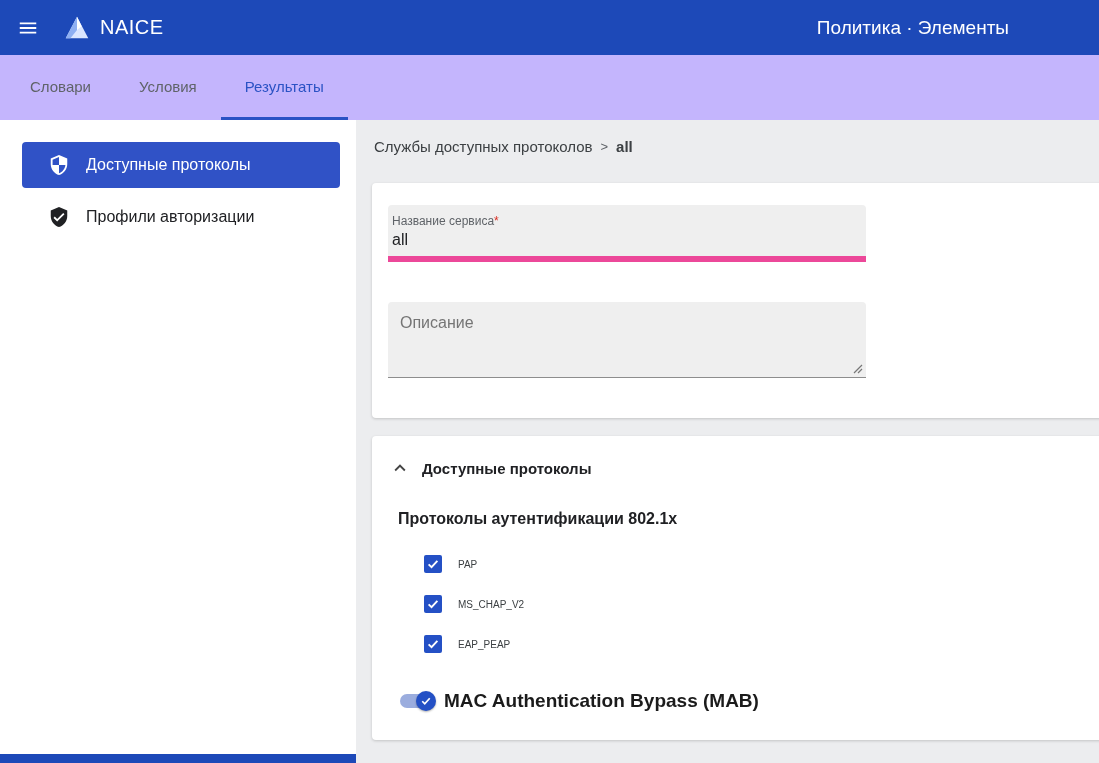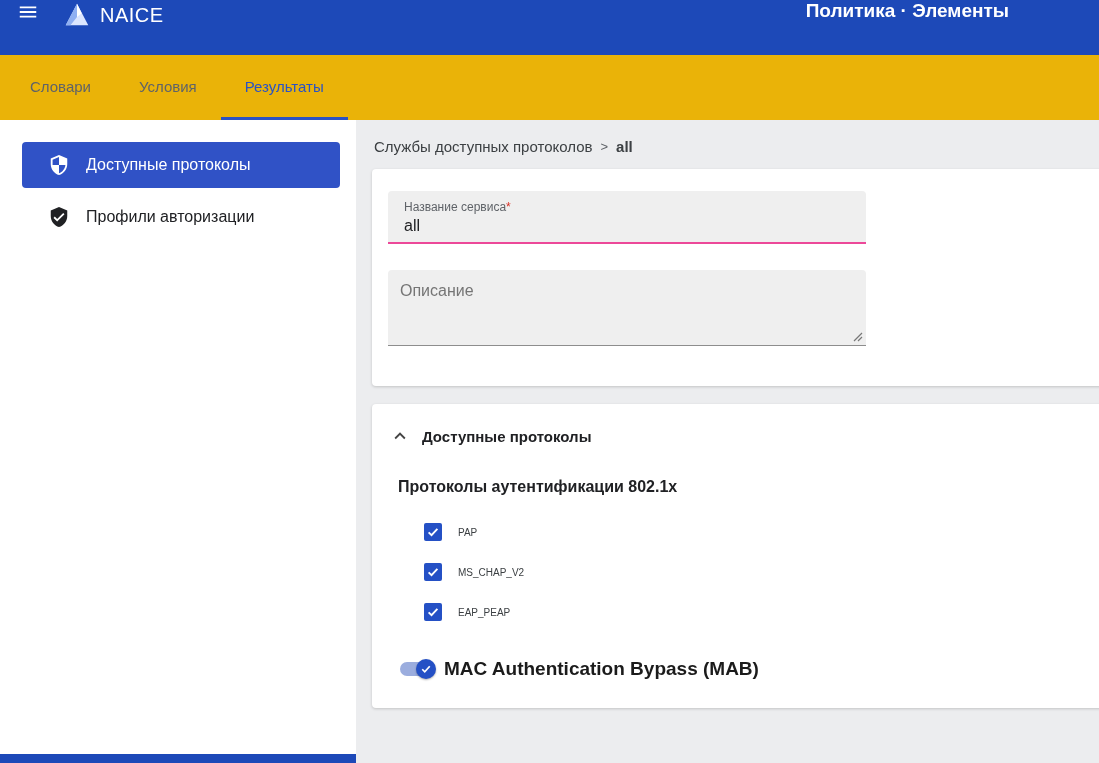--- a/index.html
+++ b/index.html
@@ -3,31 +3,31 @@
 <meta charset="utf-8">
 <style>
   html,body{margin:0;padding:0;}
   body{
     width:1099px;height:763px;overflow:hidden;
     font-family:"Liberation Sans","DejaVu Sans",sans-serif;
     background:#ffffff;color:#202124;
   }
   
   .app-bar{
-    height:55px;background:#1d49b8;display:flex;align-items:flex-start;
+    height:55px;background:#1d49b8;display:flex;align-items:center;
     color:#fff;padding:0 16px;box-sizing:border-box;
   }
   .hamburger{width:24px;height:24px;display:flex;align-items:center;justify-content:center;cursor:pointer;margin-right:22px;}
   .brand{display:flex;align-items:center;gap:8px;}
   .brand-name{font-size:20px;font-weight:500;letter-spacing:.5px;}
   .app-bar-spacer{flex:1;}
-  .page-title{font-size:19px;font-weight:700;margin-right:74px;}
+  .page-title{font-size:19px;font-weight:400;margin-right:74px;}
   
   .tabs-row{
-    height:65px;background:#eab308;display:flex;align-items:stretch;padding-left:6px;
+    height:65px;background:#c4b5fd;display:flex;align-items:stretch;padding-left:6px;
   }
   .tab{
     display:flex;align-items:center;padding:0 24px;font-size:15px;font-weight:500;
     color:#5f6368;cursor:pointer;border-bottom:3px solid transparent;box-sizing:border-box;
   }
   .tab.active{color:#2a52c4;border-bottom-color:#2a52c4;}
   
   .content-wrap{display:flex;height:643px;}
   .sidebar{
     width:356px;background:#fff;box-sizing:border-box;padding-top:22px;position:relative;flex-shrink:0;
@@ -37,41 +37,41 @@
     padding-left:26px;gap:16px;cursor:pointer;font-size:16px;color:#202124;
   }
   .sidebar-item.active{background:#3052c6;color:#fff;}
   .sidebar-bottom-bar{
     position:absolute;left:0;right:0;bottom:0;height:9px;background:#1d49b8;
   }
   .main{
     flex:1;background:#ecedef;box-sizing:border-box;padding:16px 0 0 16px;overflow:hidden;
   }
   
-  .breadcrumb{font-size:15px;color:#3c4043;margin:2px 0 14px 2px;display:flex;gap:8px;align-items:center;}
+  .breadcrumb{font-size:15px;color:#3c4043;margin:2px 0 28px 2px;display:flex;gap:8px;align-items:center;}
   .breadcrumb .sep{color:#5f6368;font-size:13px;}
   .breadcrumb .current{font-weight:700;}
   
   .card{
     background:#fff;border-radius:4px;width:760px;
     box-shadow:0 1px 3px rgba(0,0,0,.18);
   }
   .card-form{padding:22px 16px 40px;margin-bottom:18px;}
   .card-protocols{padding:20px 16px 28px;}
   
   .text-field{
     width:478px;box-sizing:border-box;background:#efefef;border-radius:4px 4px 0 0;
-    border-bottom:2px solid #ec4899;padding:9px 16px 7px;cursor:text;
+    border-bottom:6px solid #ec4899;padding:9px 4px 7px;cursor:text;
   }
   .text-field .fl{font-size:12px;color:#5f6368;display:block;margin-bottom:3px;}
   .text-field .req{color:#d93025;}
   .text-field .fv{font-size:16px;color:#202124;}
   .textarea-field{
     width:478px;height:76px;box-sizing:border-box;background:#efefef;border-radius:4px 4px 0 0;
-    border-bottom:1px solid #8d8d8d;padding:12px;margin-top:26px;position:relative;cursor:text;
+    border-bottom:1px solid #8d8d8d;padding:12px;margin-top:40px;position:relative;cursor:text;
   }
   .textarea-field .ph{font-size:16px;color:#757575;}
   .resize-handle{position:absolute;right:3px;bottom:3px;cursor:nwse-resize;display:flex;}
   
   .section-header{display:flex;align-items:center;gap:10px;margin-bottom:30px;}
   .collapse-btn{width:24px;height:24px;display:flex;align-items:center;justify-content:center;cursor:pointer;}
   .section-header-title{font-size:15px;font-weight:700;color:#202124;}
   .group-title{font-size:16px;font-weight:700;margin:0 0 16px 10px;color:#202124;}
   .check-row{display:flex;align-items:center;gap:16px;height:40px;padding-left:36px;}
   .checkbox{

